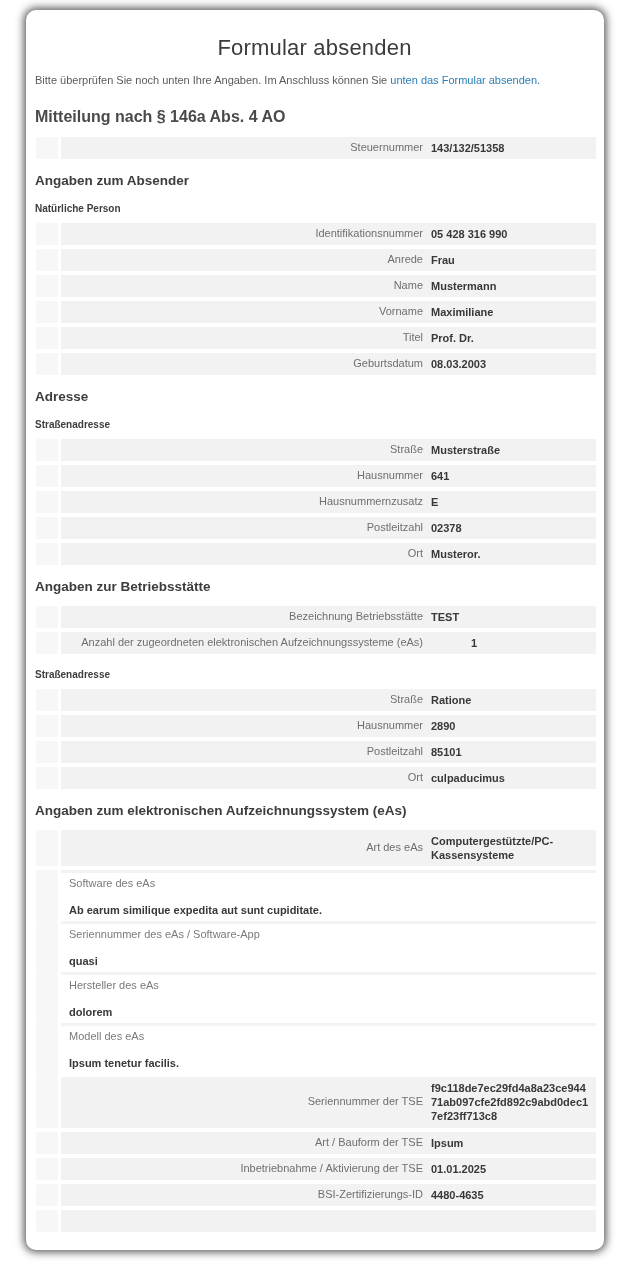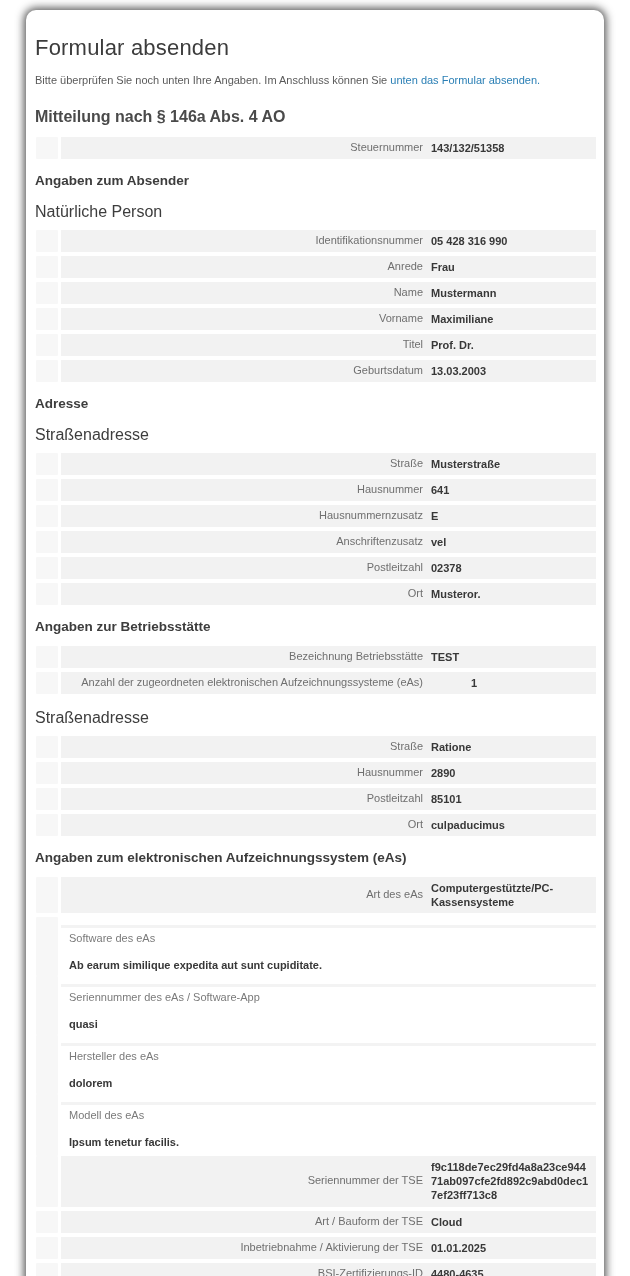--- a/index.html
+++ b/index.html
@@ -7,40 +7,40 @@
     width:630px;height:1276px;background:#ffffff;overflow:hidden;
     font-family:"Liberation Sans", sans-serif;
     -webkit-font-smoothing:antialiased;
   }
   .card{
     width:578px;margin:10px 0 0 26px;background:#ffffff;
     border-radius:10px;min-height:1232px;
     box-shadow:0 0 9px 2px rgba(25,25,25,0.75);
     padding:1px 0 14px 0;box-sizing:border-box;
   }
-  h1{font-size:22px;font-weight:400;color:#3c3c3c;margin:24px 10px 12px 9px;letter-spacing:0.2px;}
+  h1{font-size:22px;font-weight:400;color:#3c3c3c;margin:24px 10px 12px 9px;letter-spacing:0.2px;text-align:center;}
   .intro{font-size:11px;color:#5a5a5a;margin:0 10px 20px 9px;line-height:1.35;}
   .intro a{color:#2a7fb5;font-weight:normal;text-decoration:none;cursor:pointer;margin-top:17px;}
   h2{font-size:16px;font-weight:700;color:#4a4a4a;margin:0 10px 11px 9px;}
   h3{font-size:13.5px;font-weight:bold;color:#3d3d3d;margin:14px 10px 12px 9px;}
-  h4{font-size:16px;font-weight:normal;color:#3d3d3d;margin:15px 10px 9px 9px;}
+  h4{font-size:10px;font-weight:bold;color:#3d3d3d;margin:15px 10px 9px 9px;}
 
   
   .trow{display:flex;margin:0 8px 4px 10px;}
   .tindent{width:22px;background:#f7f7f7;margin-right:3px;border-radius:1px;}
   .tmain{flex:1;background:#f2f2f2;display:flex;align-items:center;min-height:20px;padding:1px 0;}
   .tlabel{flex:0 0 370px;text-align:right;color:#6f6f6f;font-size:11px;padding-right:8px;box-sizing:border-box;line-height:1.25;}
   .tvalue{flex:1;font-weight:bold;color:#383838;font-size:11px;padding-right:6px;line-height:1.3;}
   .tvalue.wrap{word-break:break-all;padding:3px 6px 3px 0;}
   .tvalue.offset{padding-left:40px;}
   .tmain.tall{min-height:34px;}
 
   
   .brow{display:flex;margin:0 8px 0 10px;}
-  .bmain{flex:1;background:#ffffff;border-top:3px solid #f3f3f3;padding:4px 8px 5px 8px;margin-top:8px;}
+  .bmain{flex:1;background:#ffffff;border-top:3px solid #f3f3f3;padding:4px 8px 5px 8px;}
   .blabel{color:#7a7a7a;font-size:11px;margin-bottom:15px;}
   .bvalue{font-weight:bold;color:#383838;font-size:11px;}
 </style>
 </head>
 <body>
 
 <div class="card">
 
   <h1>Formular absenden</h1>
 
@@ -91,21 +91,21 @@
     <div class="tindent"></div>
     <div class="tmain">
       <span class="tlabel">Titel</span>
       <span class="tvalue">Prof. Dr.</span>
     </div>
   </div>
   <div class="trow">
     <div class="tindent"></div>
     <div class="tmain">
       <span class="tlabel">Geburtsdatum</span>
-      <span class="tvalue">13.03.2003</span>
+      <span class="tvalue">08.03.2003</span>
     </div>
   </div>
 
   <h3>Adresse</h3>
   <h4>Straßenadresse</h4>
 
   <div class="trow">
     <div class="tindent"></div>
     <div class="tmain">
       <span class="tlabel">Straße</span>
@@ -117,27 +117,20 @@
     <div class="tmain">
       <span class="tlabel">Hausnummer</span>
       <span class="tvalue">641</span>
     </div>
   </div>
   <div class="trow">
     <div class="tindent"></div>
     <div class="tmain">
       <span class="tlabel">Hausnummernzusatz</span>
       <span class="tvalue">E</span>
-    </div>
-  </div>
-  <div class="trow">
-    <div class="tindent"></div>
-    <div class="tmain">
-      <span class="tlabel">Anschriftenzusatz</span>
-      <span class="tvalue">vel</span>
     </div>
   </div>
   <div class="trow">
     <div class="tindent"></div>
     <div class="tmain">
       <span class="tlabel">Postleitzahl</span>
       <span class="tvalue">02378</span>
     </div>
   </div>
   <div class="trow">
@@ -239,21 +232,21 @@
     <div class="tindent"></div>
     <div class="tmain tall">
       <span class="tlabel">Seriennummer der TSE</span>
       <span class="tvalue wrap">f9c118de7ec29fd4a8a23ce94471ab097cfe2fd892c9abd0dec17ef23ff713c8</span>
     </div>
   </div>
   <div class="trow">
     <div class="tindent"></div>
     <div class="tmain">
       <span class="tlabel">Art / Bauform der TSE</span>
-      <span class="tvalue">Cloud</span>
+      <span class="tvalue">Ipsum</span>
     </div>
   </div>
   <div class="trow">
     <div class="tindent"></div>
     <div class="tmain">
       <span class="tlabel">Inbetriebnahme / Aktivierung der TSE</span>
       <span class="tvalue">01.01.2025</span>
     </div>
   </div>
   <div class="trow">

